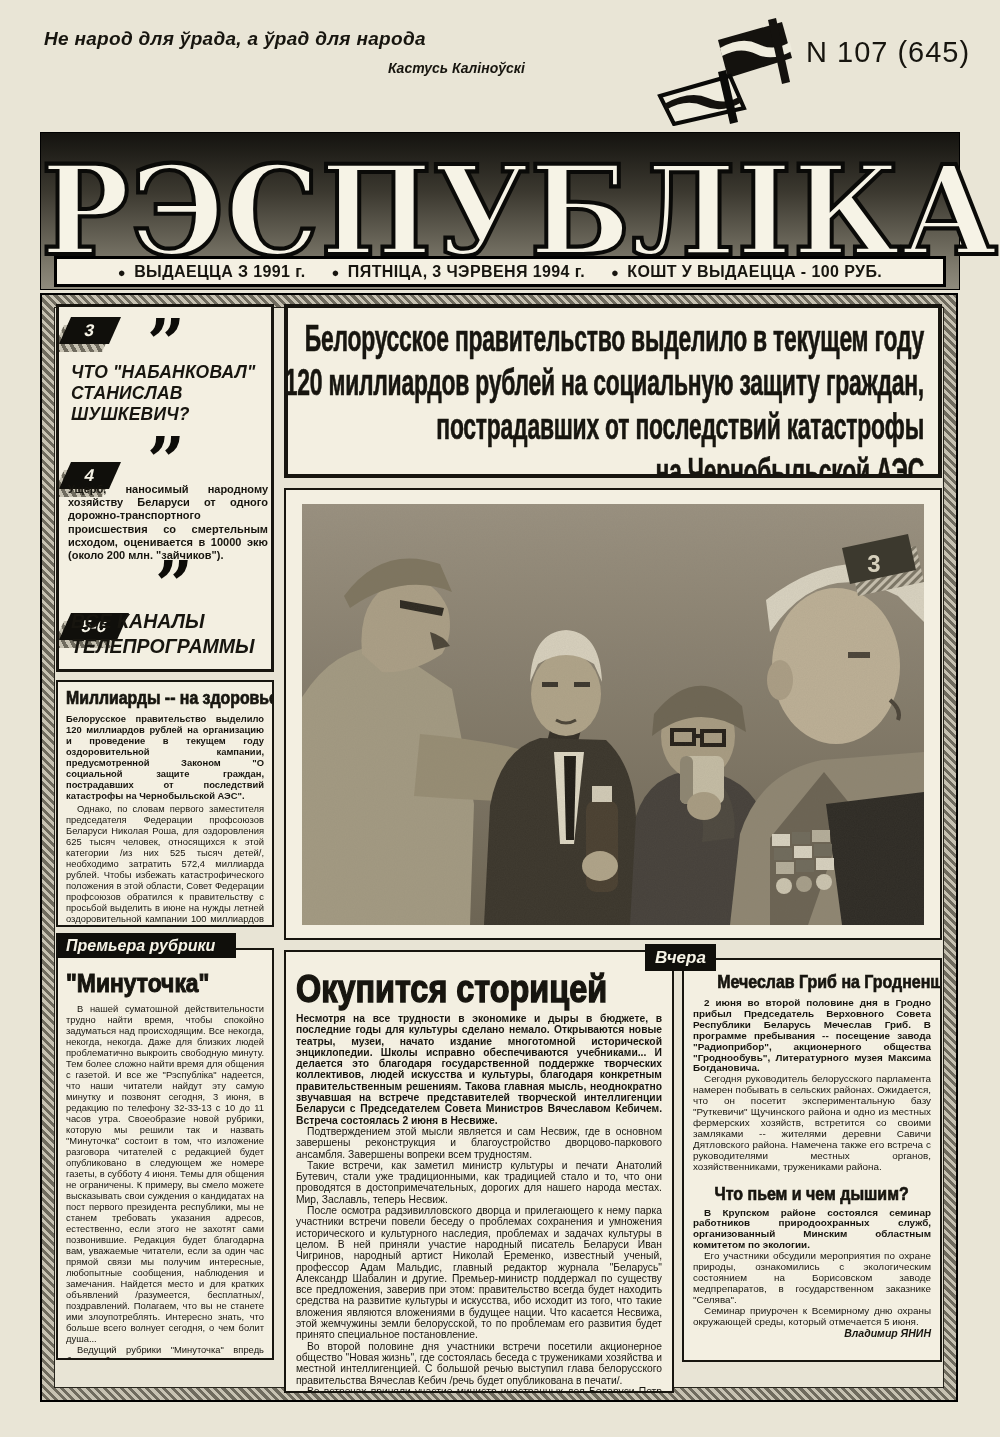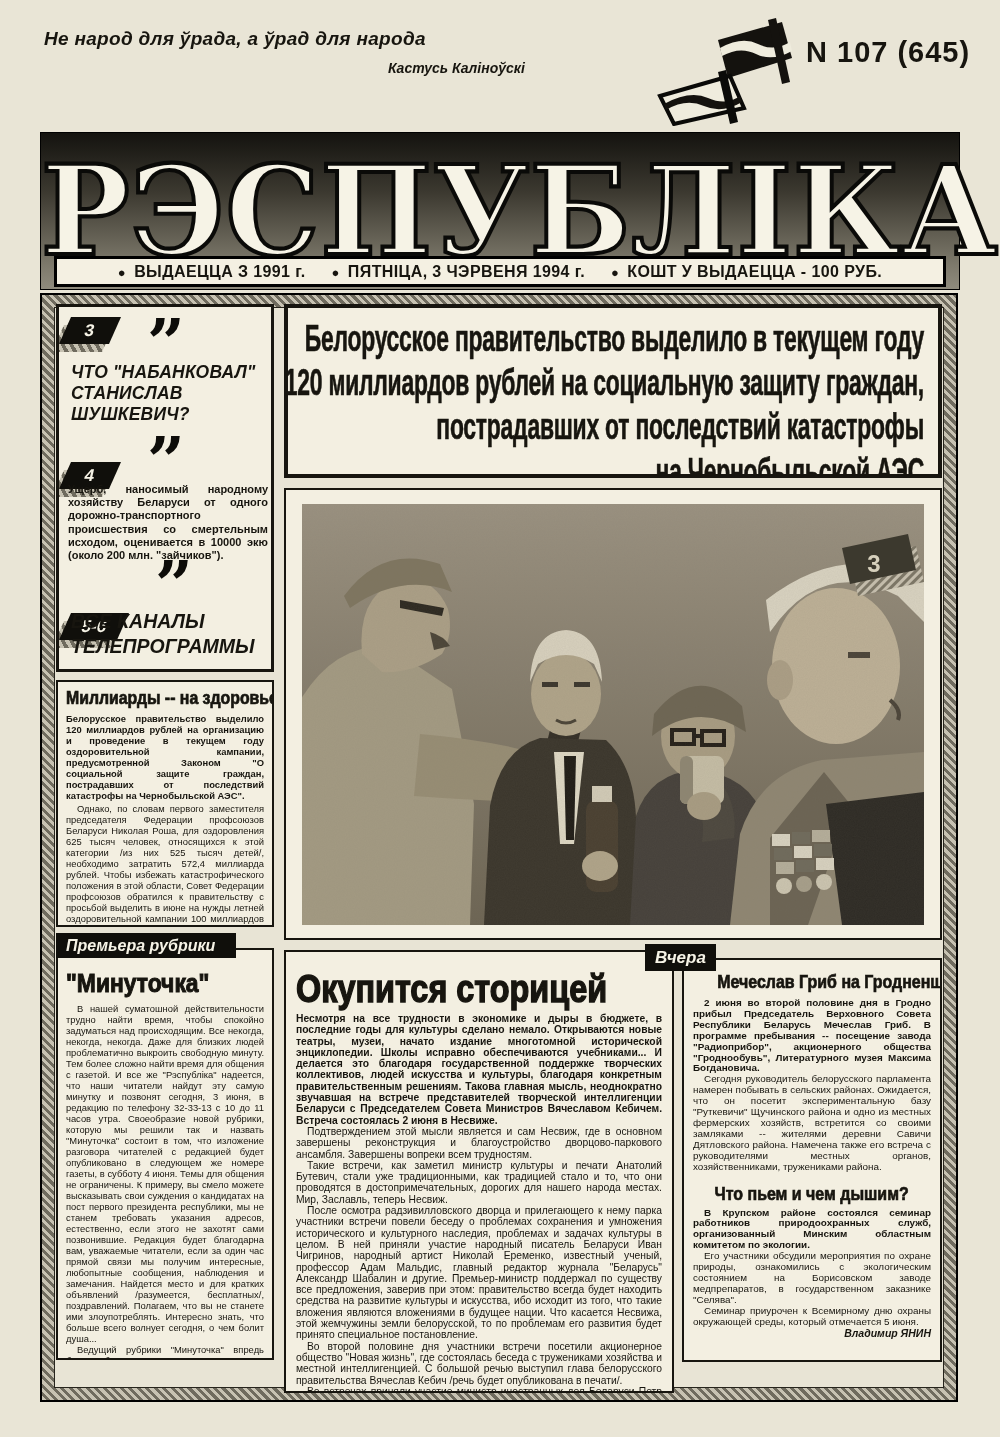--- a/index.html
+++ b/index.html
@@ -8,21 +8,21 @@
     background:#e9e5d6;
     font-family:"Liberation Sans", sans-serif;
     color:#17150f;
   }
   .abs{position:absolute;}
   .box{background:#f3efe1;border:2px solid #17150f;box-sizing:border-box;overflow:hidden;}
   .hatch{background:repeating-linear-gradient(45deg,#c7c2b2 0 3px,#6f6b5e 3px 6px);}
   
   .motto{font-size:19px;font-weight:bold;font-style:italic;letter-spacing:.3px;}
   .motto-author{font-size:14px;font-weight:bold;font-style:italic;}
-  .issue-no{font-size:29px;font-weight:bold;letter-spacing:1px;}
+  .issue-no{font-size:29px;font-weight:normal;letter-spacing:1px;}
   .masthead{
     background:linear-gradient(180deg,#14130f 0%,#3c3930 38%,#7e7a6c 85%,#8f8b7d 100%);
     border:1px solid #000;box-sizing:border-box;
   }
   .masthead-text{
     width:100%;text-align:center;
     font-family:"DejaVu Serif", serif;font-weight:bold;
     font-size:118px;line-height:150px;letter-spacing:1px;
     color:#f6f3e6;-webkit-text-stroke:4px #0a0a08;
     transform:scaleY(1.04);transform-origin:center top;

